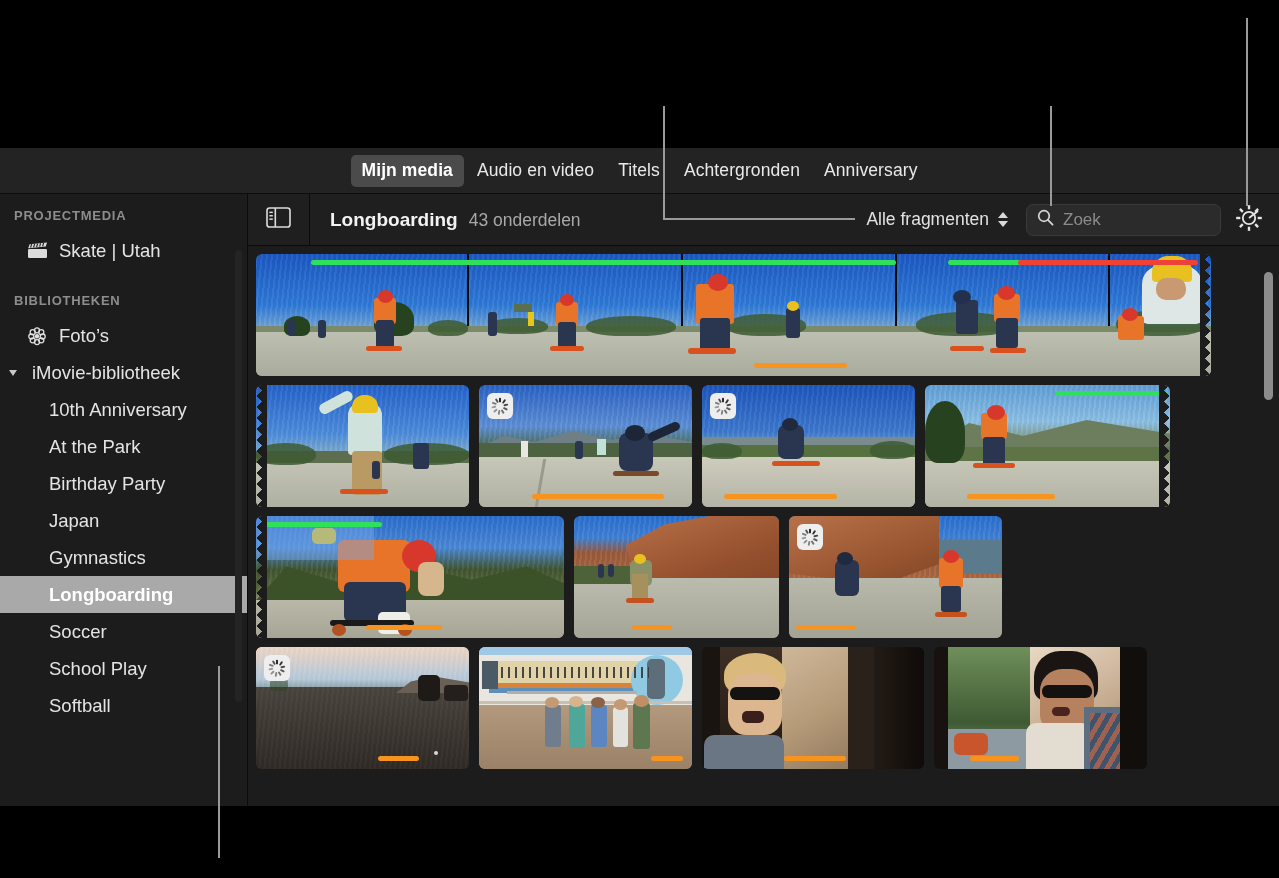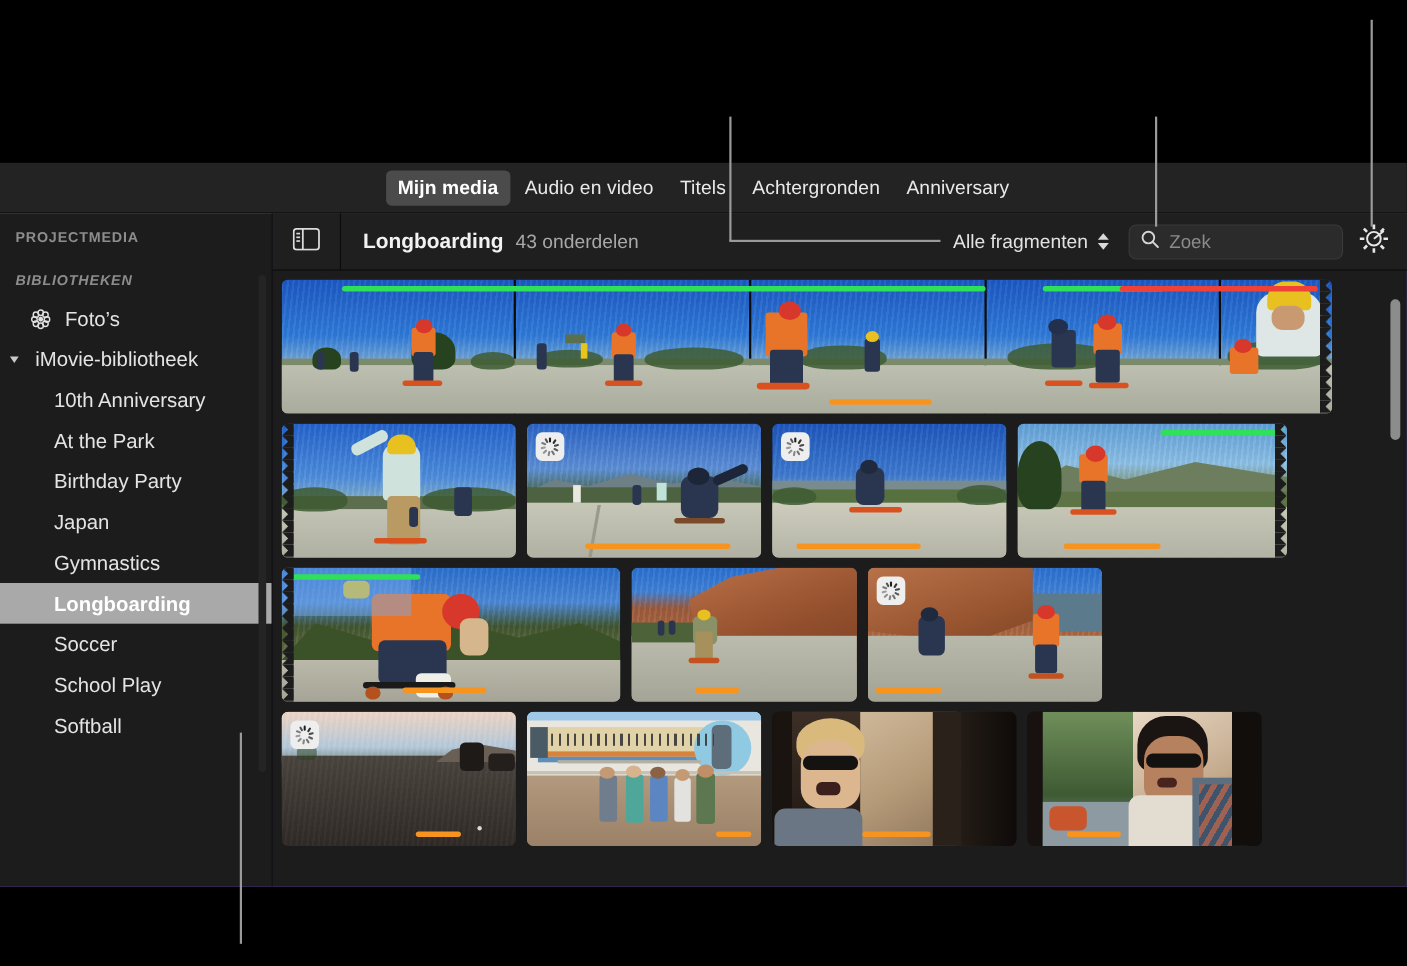--- a/index.html
+++ b/index.html
@@ -35,21 +35,21 @@
   .sidebar {
     position: relative;
     width: 248px; height: 612px; background: #1c1c1c;
     border-right: 1px solid #0b0b0b;
     padding-top: 14px; overflow: hidden;
   }
   .sb-header {
     font-size: 13px; font-weight: bold; color: #8d8d8d;
     letter-spacing: 0.75px; padding: 0 0 0 14px; margin-bottom: 9px;
   }
-  .sb-header.second { margin-top: 24px; font-style: italic; }
+  .sb-header.second { margin-top: 24px; }
   .sb-row {
     display: flex; align-items: center; height: 37px;
     padding-left: 26px; gap: 11px; color: #e4e4e4; font-size: 18.5px;
   }
   .sb-row.sub { padding-left: 49px; font-size: 18.5px; }
   .sb-row.selected { background: #a9a9a9; color: #ffffff; font-weight: 600; }
   .sb-row .lbl { white-space: nowrap; }
   .sb-icon { width: 22px; height: 22px; display: inline-flex; align-items: center; justify-content: center; flex: 0 0 22px; }
   .disclosure {
     width: 0; height: 0; border-left: 6px solid #c9c9c9;
@@ -164,20 +164,30 @@
     <div class="tab"><span>Achtergronden</span></div>
     <div class="tab"><span>Anniversary</span></div>
   </div>
 
   <div class="body-area">
 
     <div class="sidebar">
 
       <div class="sb-header">PROJECTMEDIA</div>
 
+      <div class="sb-row">
+        <span class="sb-icon">
+          <svg width="21" height="17" viewBox="0 0 21 17">
+            <rect x="1" y="7" width="19" height="9" rx="1.2" fill="#dcdcdc"></rect>
+            <path d="M1.2 6.2 L2.6 2.3 L20 0.6 L18.8 4.6 Z" fill="#d8d8d8"></path>
+            <path d="M4.6 2.2 L3.6 5.6 M7.6 1.9 L6.6 5.3 M10.6 1.6 L9.6 5.0 M13.6 1.3 L12.6 4.7 M16.6 1.0 L15.6 4.4" stroke="#1c1c1c" stroke-width="1.1"></path>
+          </svg>
+        </span>
+        <span class="lbl">Skate | Utah</span>
+      </div>
 
       <div class="sb-header second">BIBLIOTHEKEN</div>
 
       <div class="sb-row">
         <span class="sb-icon">
           <svg width="20" height="20" viewBox="0 0 20 20">
             <g fill="none" stroke="#e0e0e0" stroke-width="1.3">
               <circle cx="10" cy="4.3" r="2.5"></circle>
                 <circle cx="14.3" cy="6.2" r="2.5"></circle>
               <circle cx="15.7" cy="10.5" r="2.5"></circle>

